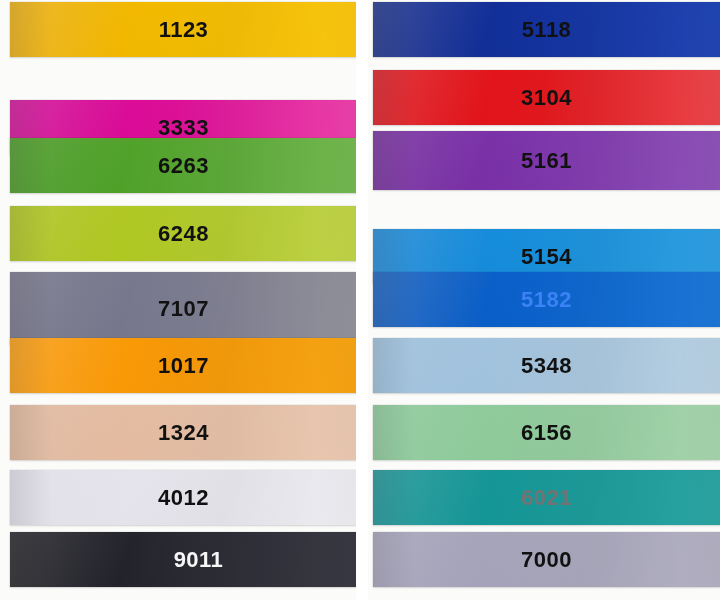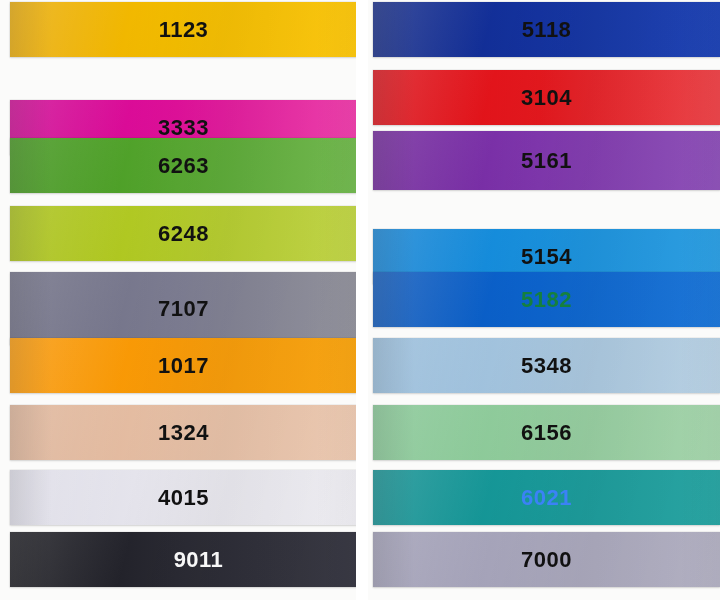--- a/index.html
+++ b/index.html
@@ -158,21 +158,21 @@
           <div class="chip-gloss"></div>
           <div class="chip-edge"></div>
           <div class="chip-label label-dark" style="color: rgb(17, 17, 17);">1324</div>
         </div>
       </div>
       <div class="swatch-row" style="top: 470px; height: 55px;">
         <div class="swatch-chip">
           <div class="chip-fill" style="background: linear-gradient(90deg, rgb(220, 219, 230) 0%, rgb(232, 231, 238) 48%, rgb(242, 241, 246) 100%);"></div>
           <div class="chip-gloss"></div>
           <div class="chip-edge"></div>
-          <div class="chip-label label-dark" style="color: rgb(17, 17, 17);">4015</div>
+          <div class="chip-label label-dark" style="color: rgb(17, 17, 17);">4012</div>
         </div>
       </div>
       <div class="swatch-row" style="top: 532px; height: 55px;">
         <div class="swatch-chip">
           <div class="chip-fill" style="background: linear-gradient(90deg, rgb(20, 20, 26) 0%, rgb(42, 42, 51) 48%, rgb(58, 58, 69) 100%);"></div>
           <div class="chip-gloss"></div>
           <div class="chip-edge"></div>
           <div class="chip-label label-light" style="color: rgb(247, 247, 247);">9011</div>
         </div>
       </div>
@@ -208,21 +208,21 @@
           <div class="chip-gloss"></div>
           <div class="chip-edge"></div>
           <div class="chip-label label-dark" style="color: rgb(17, 17, 17);">5154</div>
         </div>
       </div>
       <div class="swatch-row" style="top: 272px; height: 55px;">
         <div class="swatch-chip">
           <div class="chip-fill" style="background: linear-gradient(90deg, rgb(6, 83, 184) 0%, rgb(12, 100, 206) 48%, rgb(30, 121, 220) 100%);"></div>
           <div class="chip-gloss"></div>
           <div class="chip-edge"></div>
-          <div class="chip-label label-dark" style="color: #15803d; border-radius: 9px;">5182</div>
+          <div class="chip-label label-dark" style="color: #3b82f6; border-radius: 9px;">5182</div>
         </div>
       </div>
       <div class="swatch-row" style="top: 338px; height: 55px;">
         <div class="swatch-chip">
           <div class="chip-fill" style="background: linear-gradient(90deg, rgb(147, 185, 216) 0%, rgb(167, 198, 223) 48%, rgb(188, 213, 232) 100%);"></div>
           <div class="chip-gloss"></div>
           <div class="chip-edge"></div>
           <div class="chip-label label-dark" style="color: rgb(17, 17, 17);">5348</div>
         </div>
       </div>
@@ -232,21 +232,21 @@
           <div class="chip-gloss"></div>
           <div class="chip-edge"></div>
           <div class="chip-label label-dark" style="color: rgb(17, 17, 17);">6156</div>
         </div>
       </div>
       <div class="swatch-row" style="top: 470px; height: 55px;">
         <div class="swatch-chip">
           <div class="chip-fill" style="background: linear-gradient(90deg, rgb(12, 140, 142) 0%, rgb(25, 154, 154) 48%, rgb(43, 168, 166) 100%);"></div>
           <div class="chip-gloss"></div>
           <div class="chip-edge"></div>
-          <div class="chip-label label-dark" style="color: #3b82f6;">6021</div>
+          <div class="chip-label label-dark" style="color: #737373;">6021</div>
         </div>
       </div>
       <div class="swatch-row" style="top: 532px; height: 55px;">
         <div class="swatch-chip">
           <div class="chip-fill" style="background: linear-gradient(90deg, rgb(156, 154, 178) 0%, rgb(169, 167, 188) 48%, rgb(182, 180, 198) 100%);"></div>
           <div class="chip-gloss"></div>
           <div class="chip-edge"></div>
           <div class="chip-label label-dark" style="color: rgb(17, 17, 17);">7000</div>
         </div>
       </div>

